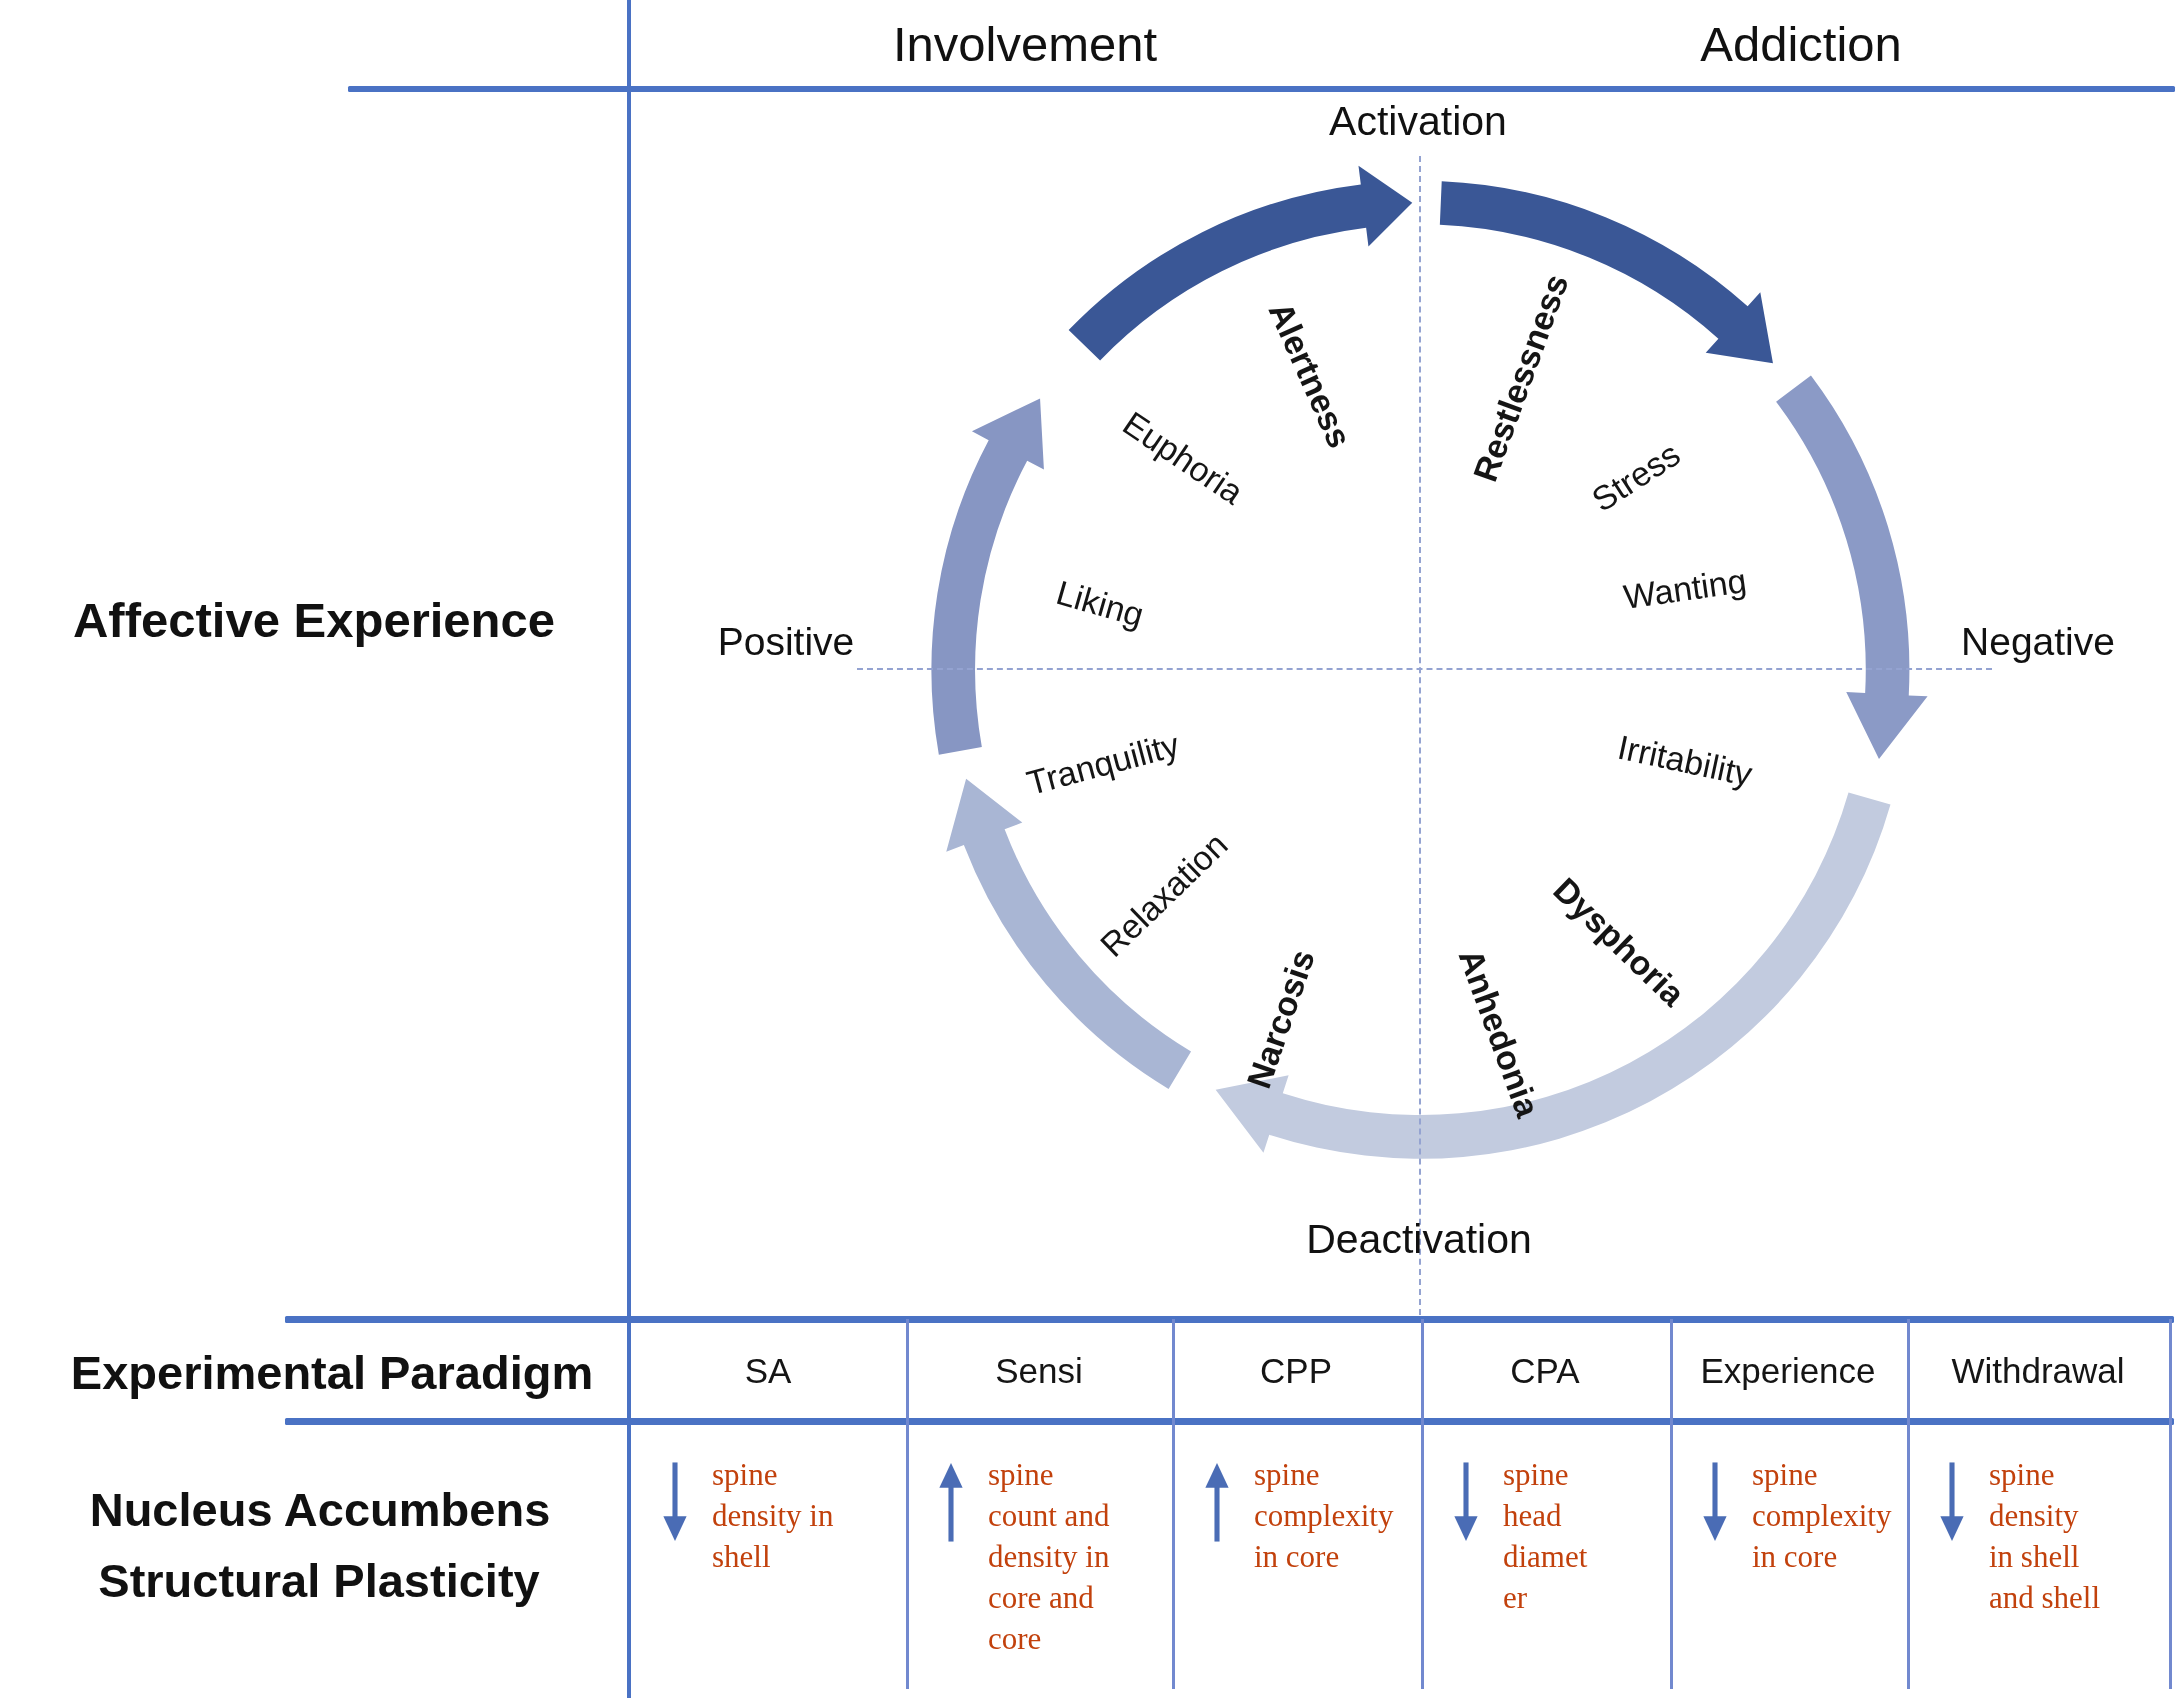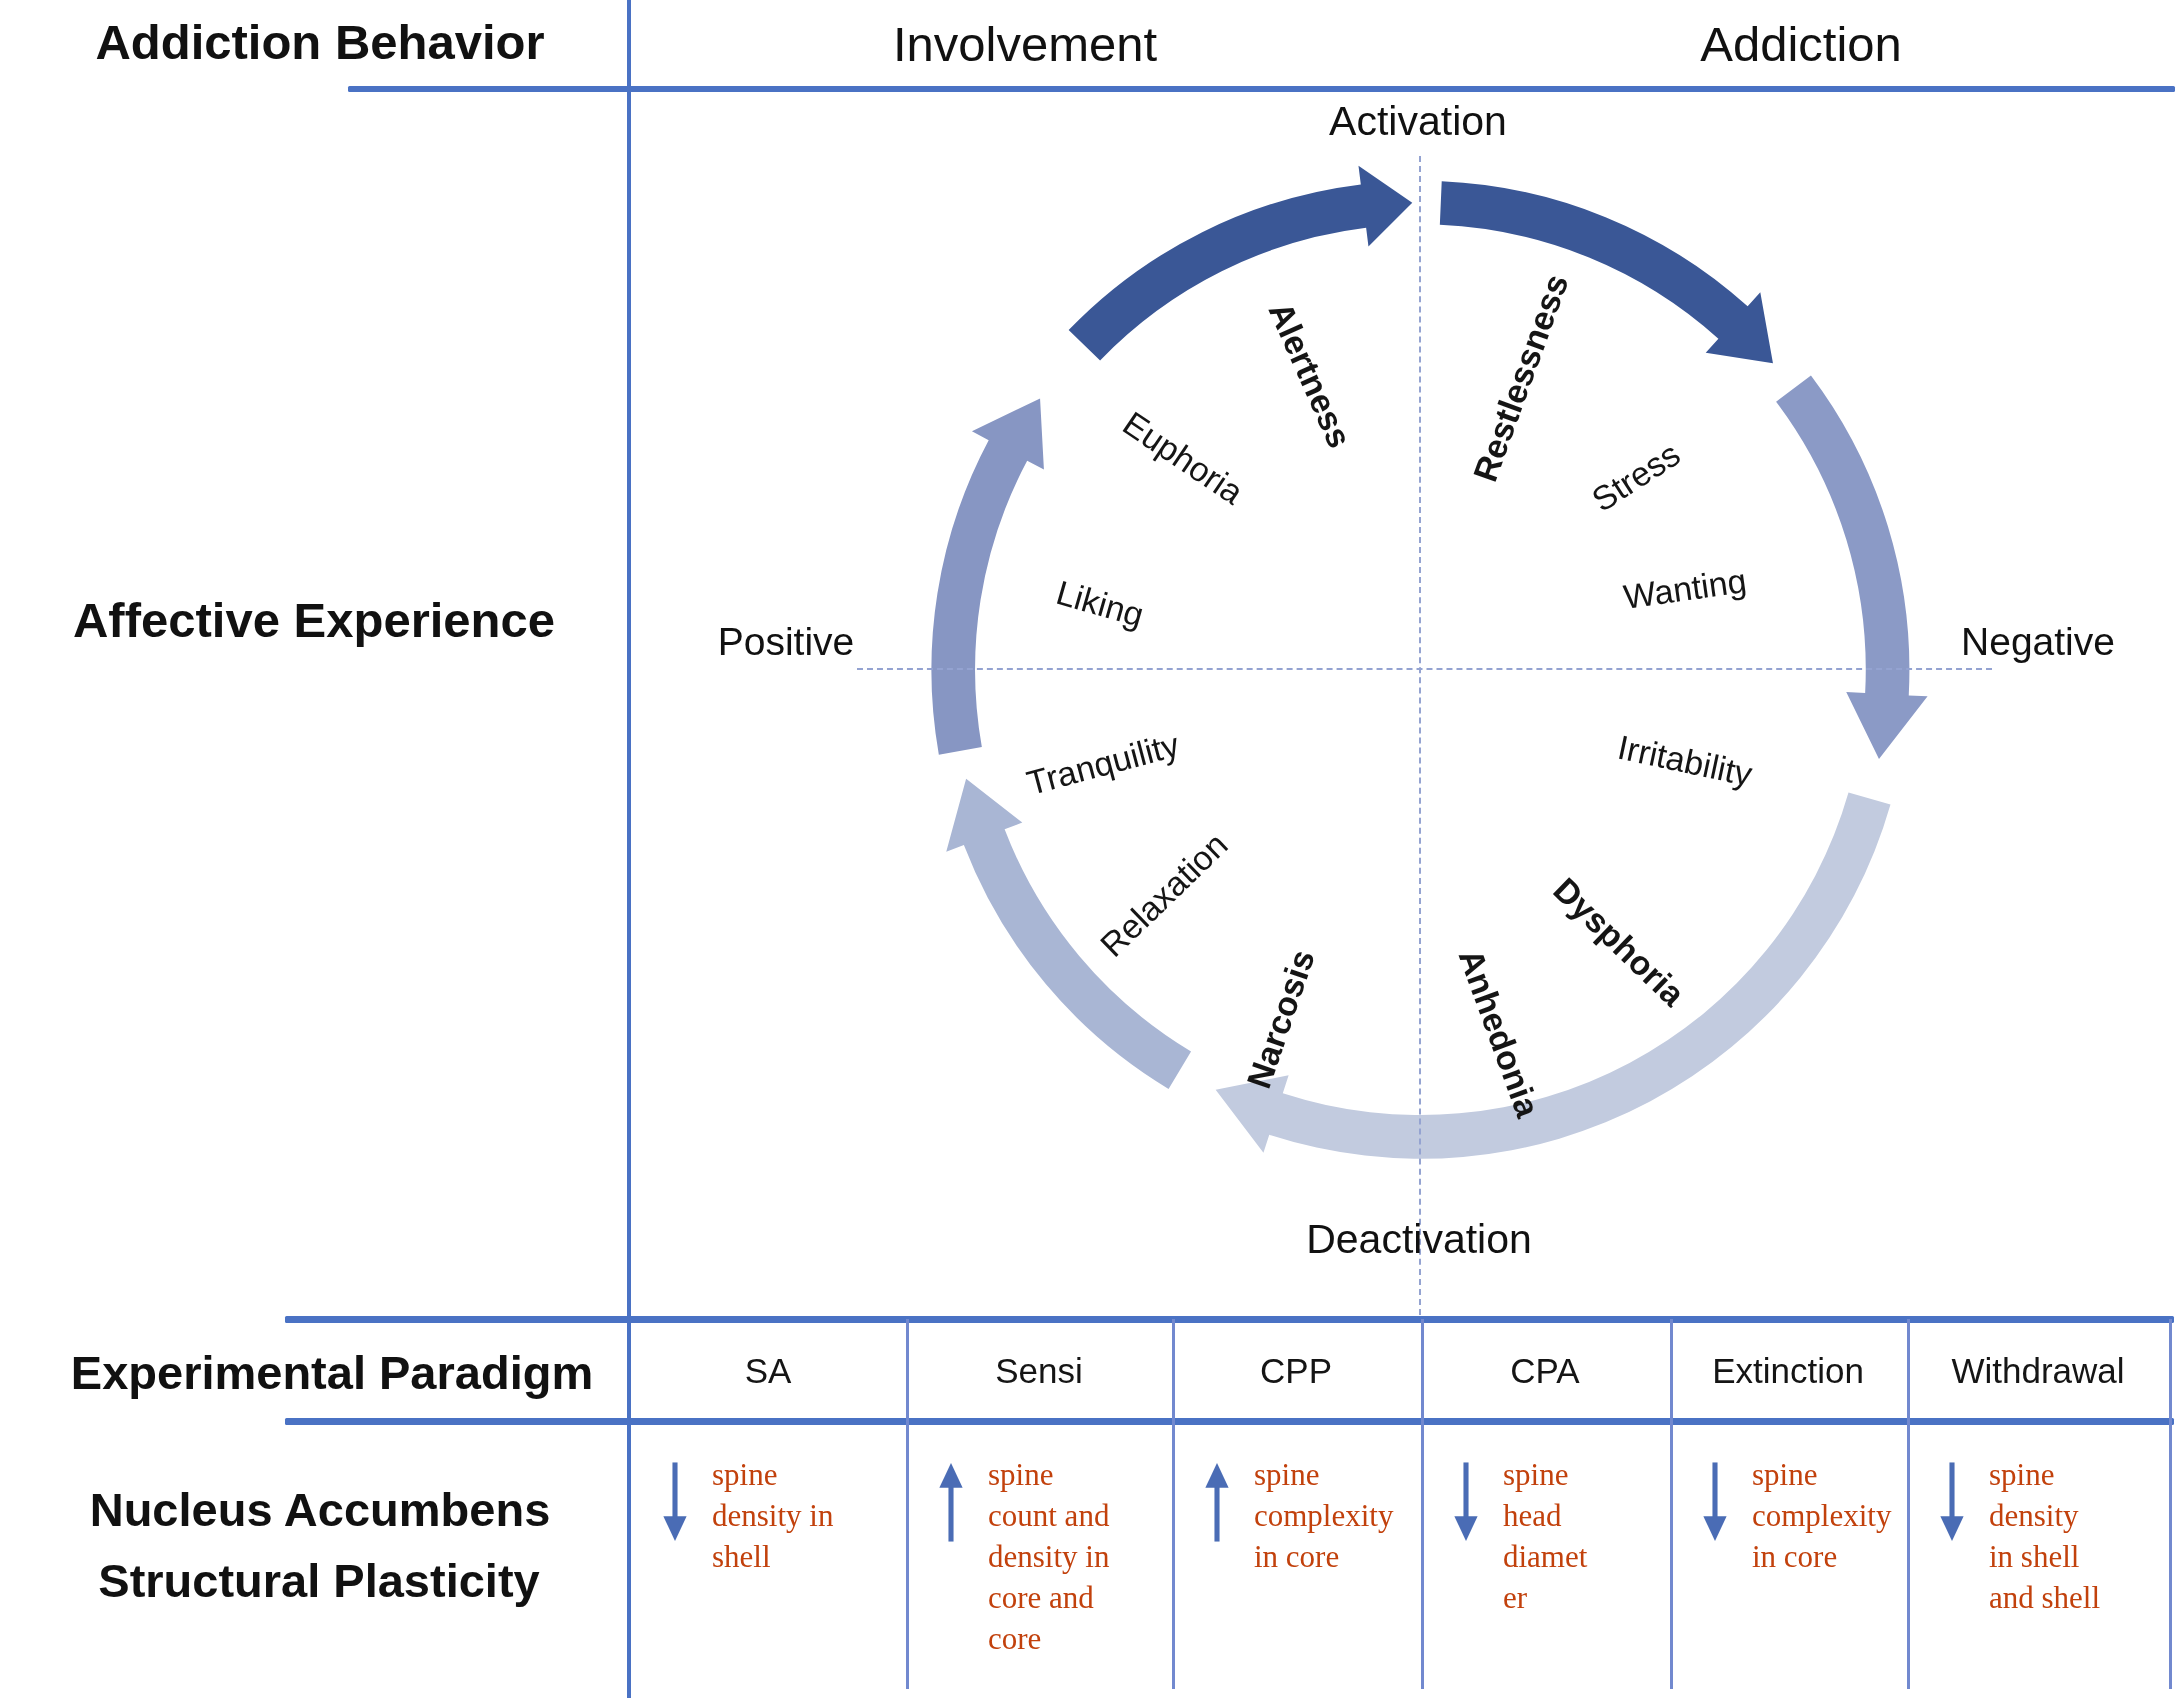--- a/index.html
+++ b/index.html
@@ -50,21 +50,20 @@
       <div class="colline" style="left: 1172px; top: 1319px; height: 370px;"></div>
       <div class="colline" style="left: 1421px; top: 1319px; height: 370px;"></div>
       <div class="colline" style="left: 1670px; top: 1319px; height: 370px;"></div>
       <div class="colline" style="left: 1907px; top: 1319px; height: 370px;"></div>
       <div class="colline" style="left: 2169px; top: 1319px; height: 370px;"></div>
     </div>
 
   <div class="dashv" style="left:1419px;top:156px;height:1159px;"></div>
   <div class="dashh" style="left:857px;top:668px;width:1135px;"></div>
 
-  <div class="lbl b fs68" style="left:320px;top:42px;">Addiction Behavior</div>
   <div class="lbl fs68" style="left:1025px;top:44px;">Involvement</div>
   <div class="lbl fs68" style="left:1801px;top:44px;">Addiction</div>
 
   <div class="lbl b fs68" style="left:314px;top:620px;">Affective Experience</div>
 
   <div class="lbl fs56" style="left:1418px;top:121px;">Activation</div>
   <div class="lbl fs56" style="left:1419px;top:1239px;">Deactivation</div>
   <div class="lbl fs54" style="left:786px;top:642px;">Positive</div>
   <div class="lbl fs54" style="left:2038px;top:642px;">Negative</div>
 
@@ -131,21 +130,21 @@
             <line x1="22" y1="6" x2="22" y2="86" stroke="#4a6cb5" stroke-width="7"></line>
             <polygon points="6,80 38,80 22,114" fill="#4a6cb5"></polygon>
           </svg></div>
         <div style="position: absolute; left: 82px; top: 1.5px;">
           <div class="line">spine</div>
           <div class="line">head</div>
           <div class="line">diamet</div>
           <div class="line">er</div>
         </div>
       </div>
-      <div class="paradigm" style="left: 1788px; top: 1371px;">Extinction</div>
+      <div class="paradigm" style="left: 1788px; top: 1371px;">Experience</div>
       <div class="cell" style="left: 1670px; top: 1452px; width: 237px;">
         <div class="cell-arrow" style="left: 29px; top: 5.8px;"><svg width="32" height="86" viewBox="0 0 44 118">
             <line x1="22" y1="6" x2="22" y2="86" stroke="#4a6cb5" stroke-width="7"></line>
             <polygon points="6,80 38,80 22,114" fill="#4a6cb5"></polygon>
           </svg></div>
         <div style="position: absolute; left: 82px; top: 1.5px;">
           <div class="line">spine</div>
           <div class="line">complexity</div>
           <div class="line">in core</div>
         </div>

